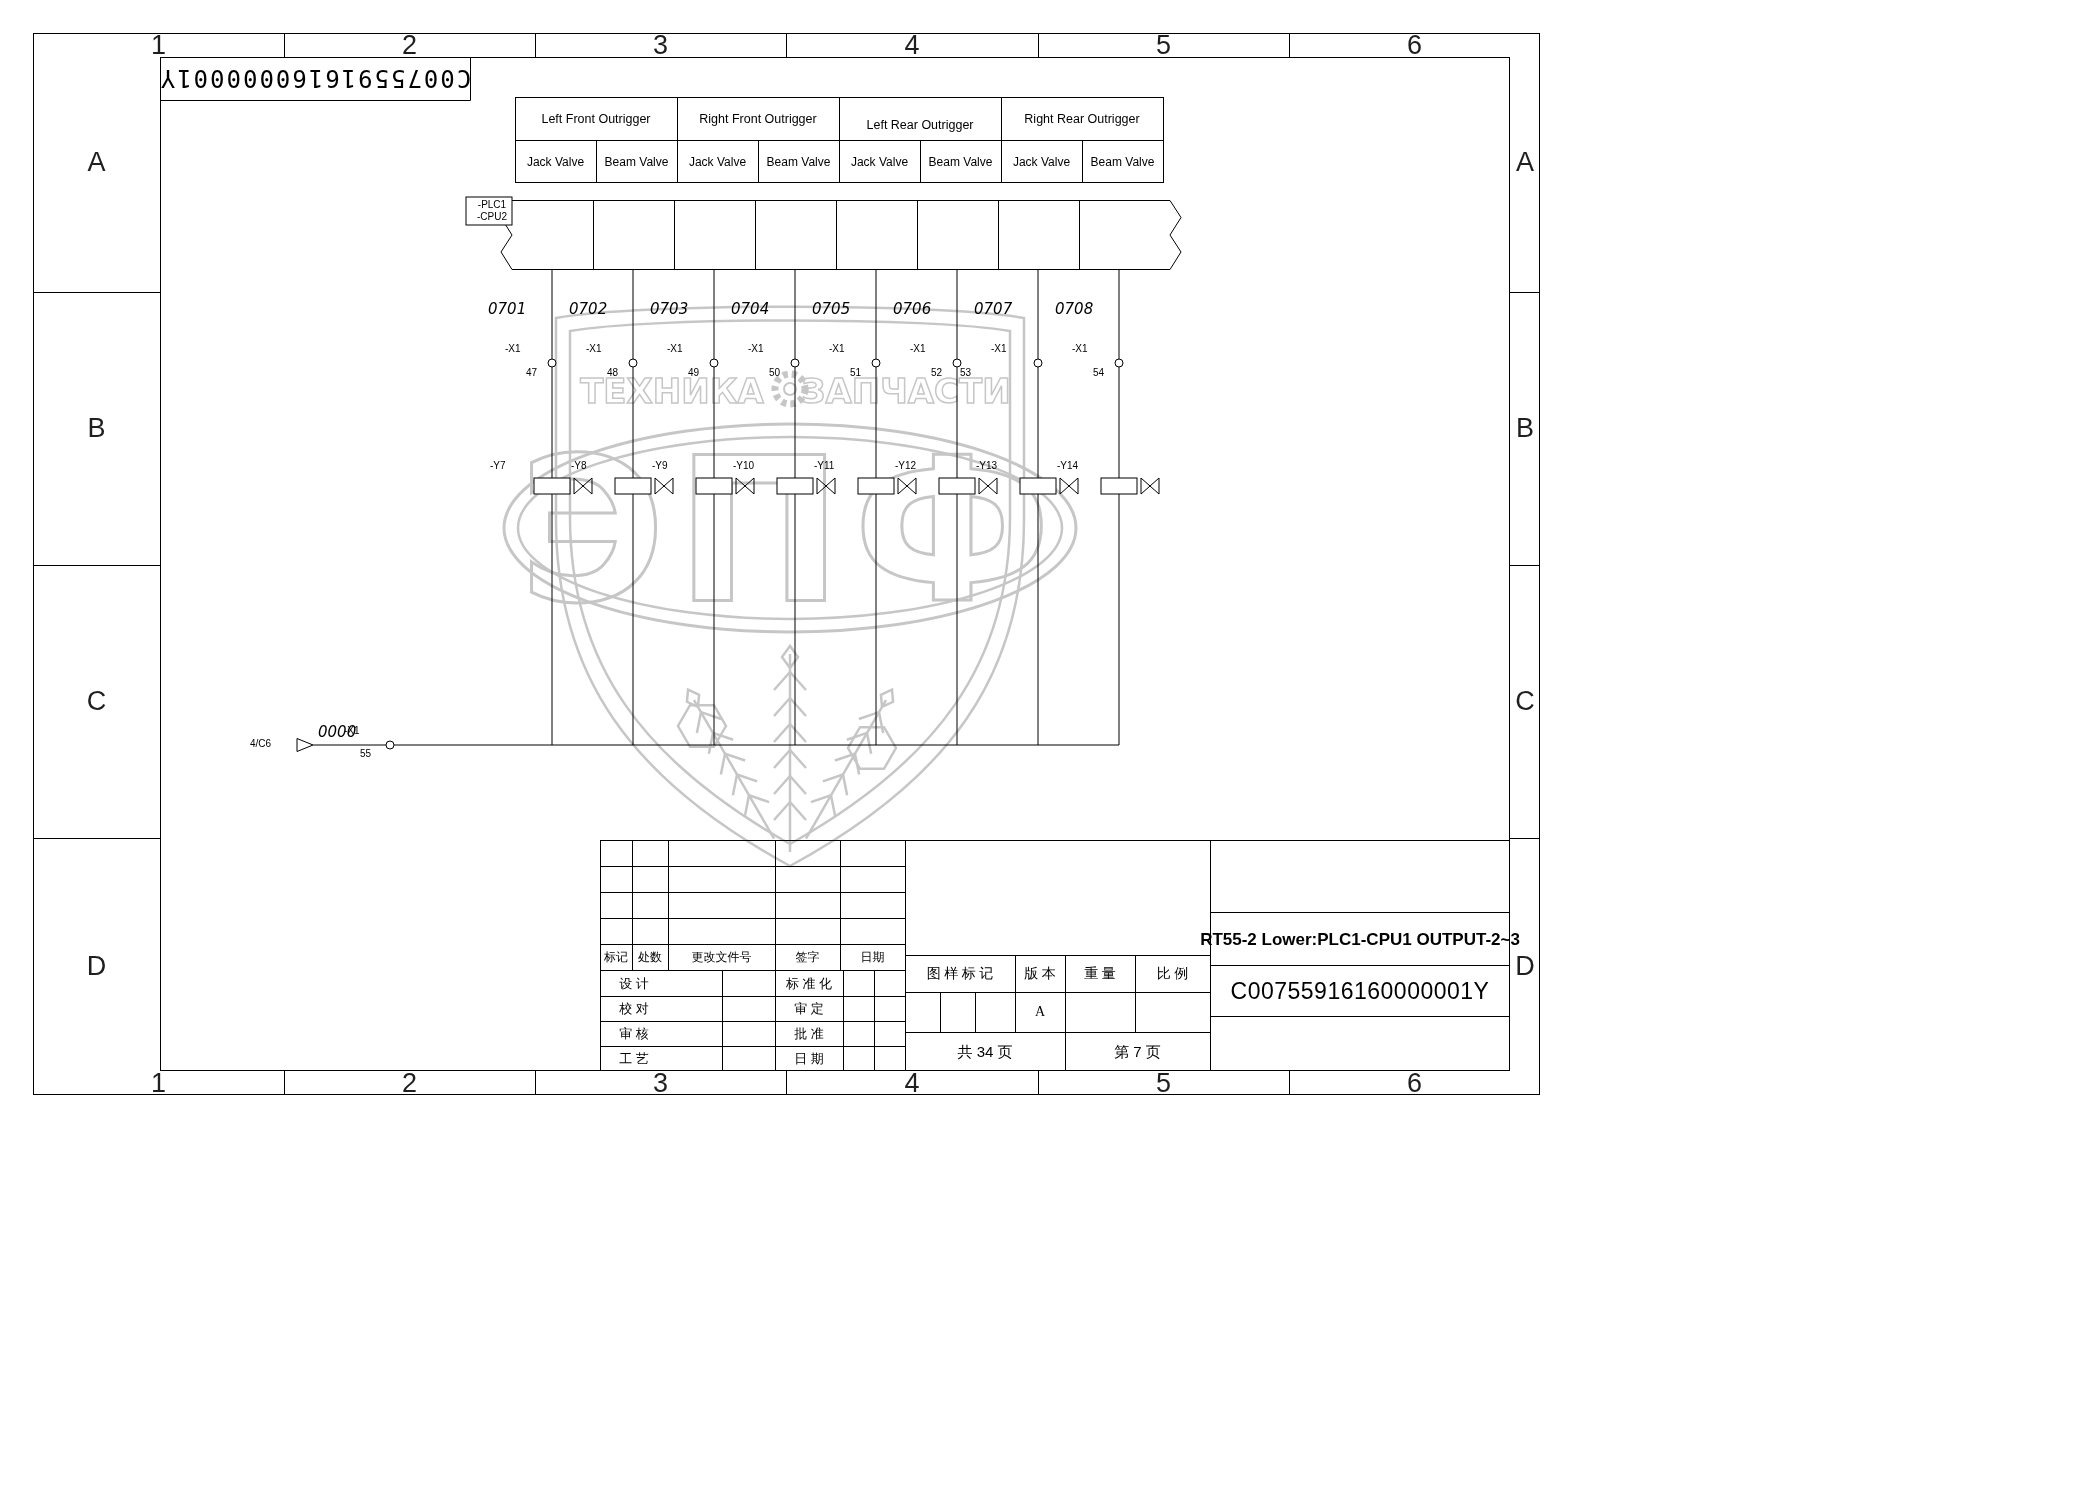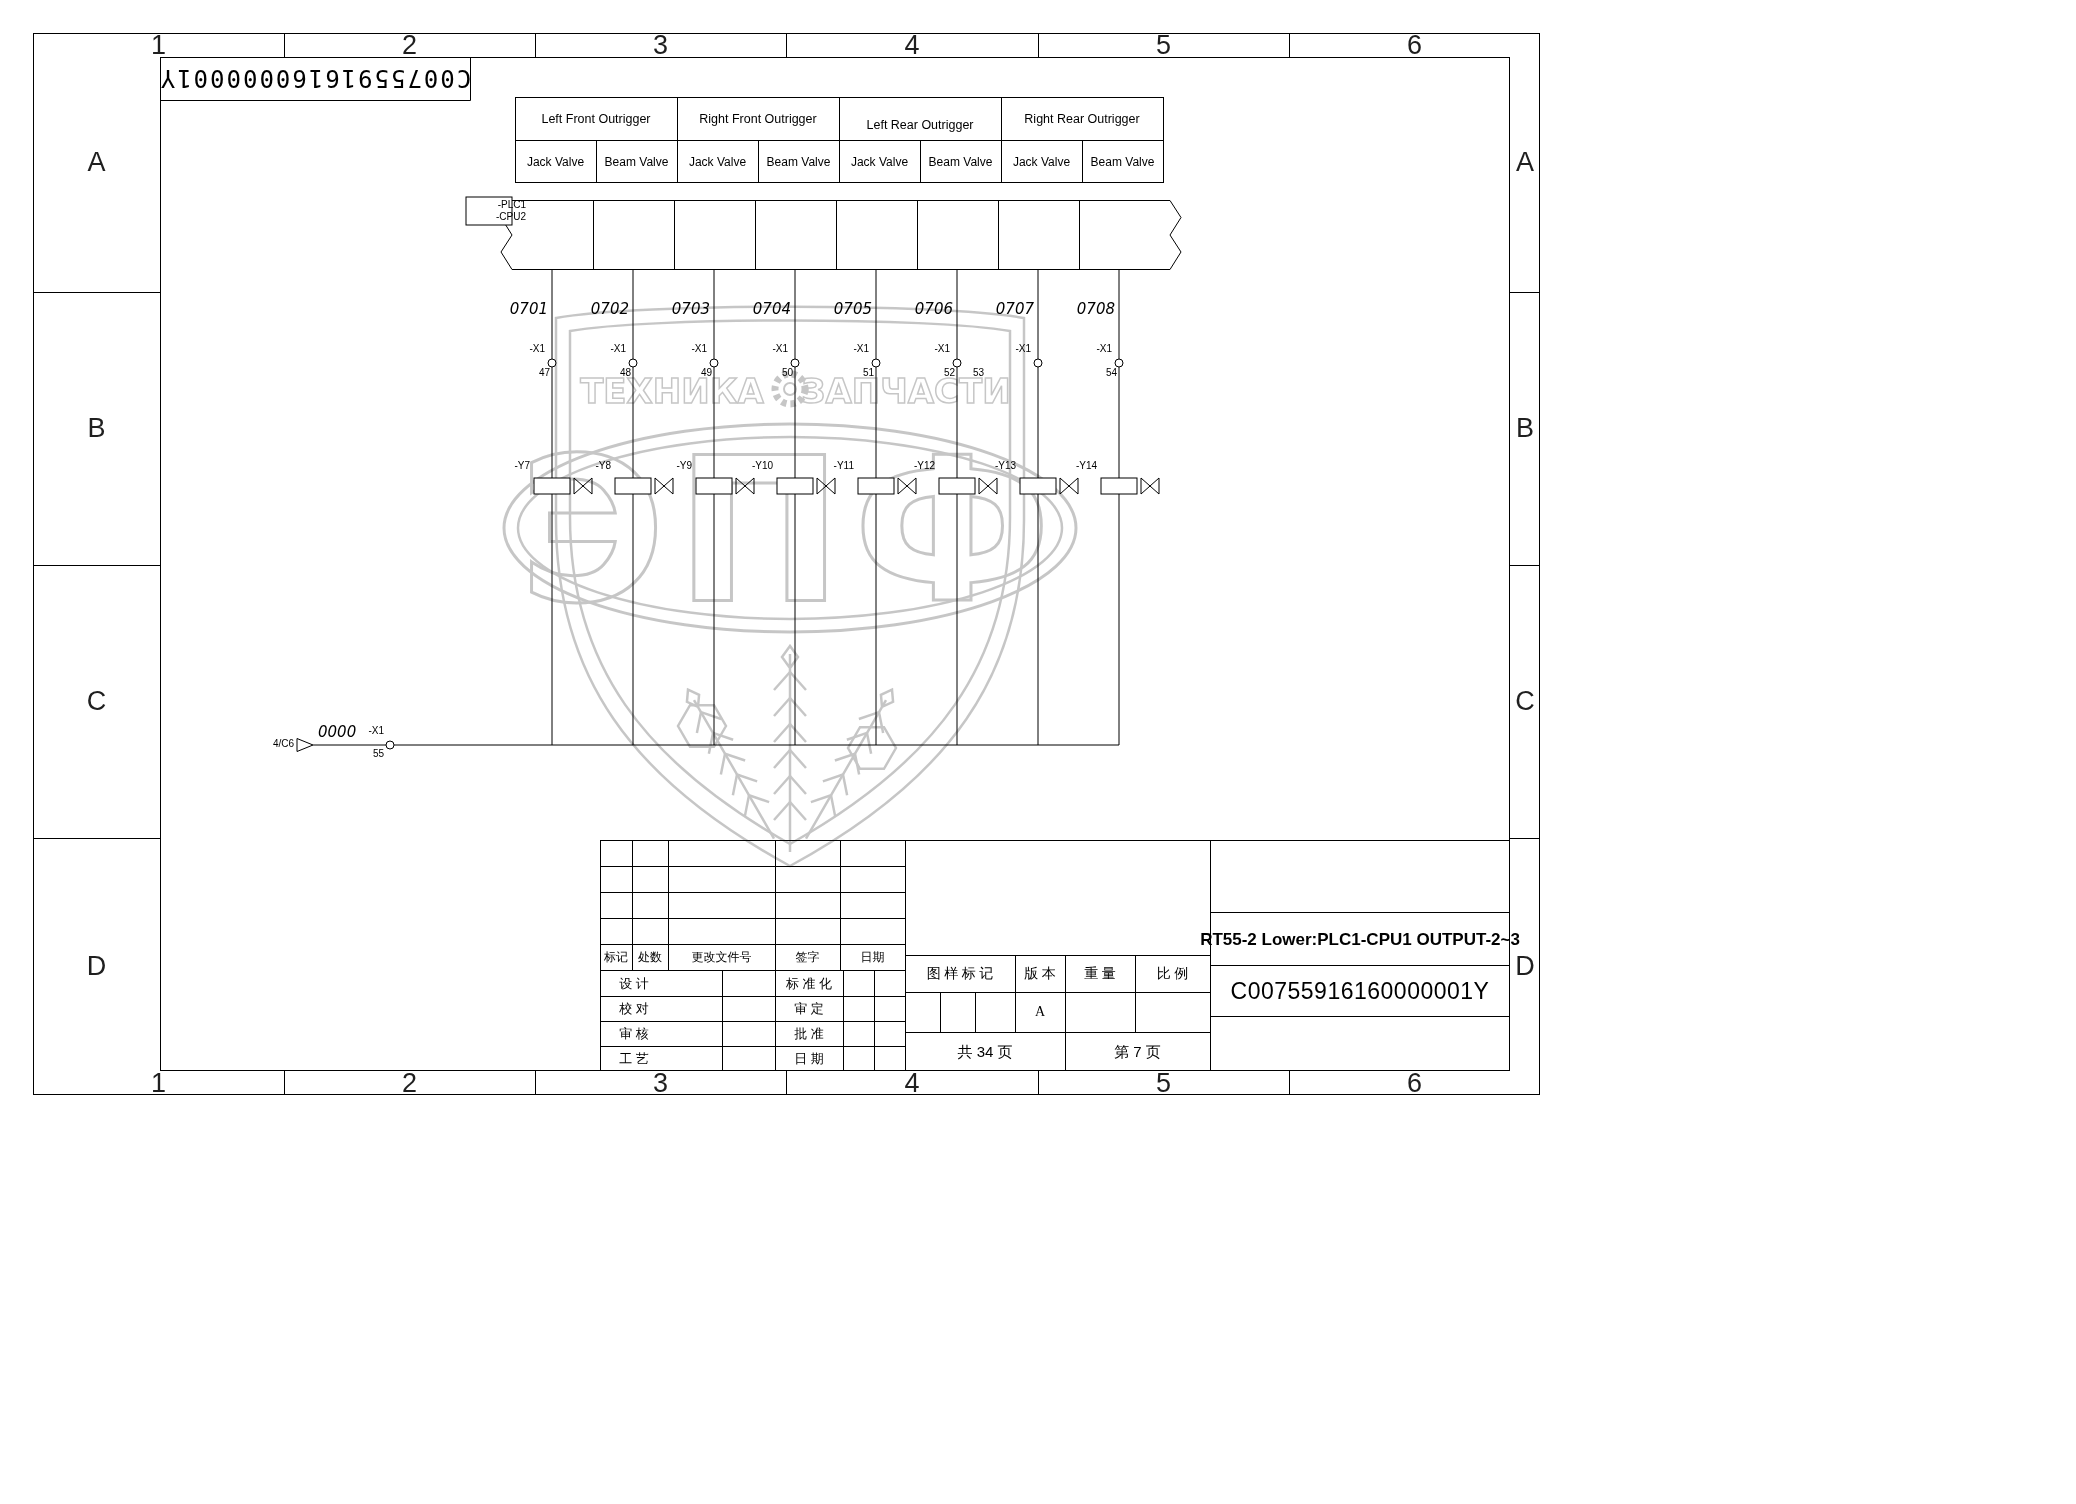--- a/index.html
+++ b/index.html
@@ -1,27 +1,27 @@
 <!DOCTYPE html>
 <html><head>
 <meta charset="utf-8">
 <style>
   html,body{margin:0;padding:0;background:#fff;}
   .page{position:relative;width:2076px;height:1504px;background:#ffffff;overflow:hidden;
         font-family:"Liberation Sans",sans-serif;color:#000;}
   .page svg{position:absolute;left:0;top:0;}
   .t{position:absolute;white-space:nowrap;line-height:1;}
   .c{display:flex;align-items:center;justify-content:center;text-align:center;}
-  .r{text-align:right;}
+  .r{text-align:left;}
   .zone{font-size:27px;color:#1f1f1f;}
   .mirror{transform:rotate(180deg);font-family:"DejaVu Sans Mono",monospace;
           font-size:24px;letter-spacing:2px;}
   .otr-h{font-size:12.5px;}
   .otr-s{font-size:12px;}
-  .plclbl{font-size:10px;line-height:12px;text-align:right;padding-left:15px;}
+  .plclbl{font-size:10px;line-height:12px;text-align:center;padding-left:3px;}
   .wn{font-style:italic;font-size:15px;font-family:"DejaVu Sans",sans-serif;}
   .sm{font-size:10px;}
   .cjk{font-size:13px;}
   .cjk12{font-size:12px;}
   .stamp{font-size:14px;font-family:Liberation Serif, serif;}
   .pages{font-size:15px;text-align:right;}
   .company{font-size:28px;font-weight:bold;letter-spacing:1px;}
   .dtitle{font-size:17px;font-weight:bold;font-family:Liberation Sans, sans-serif;}
   .dnum{font-size:23px;letter-spacing:0.5px;}
 </style>

